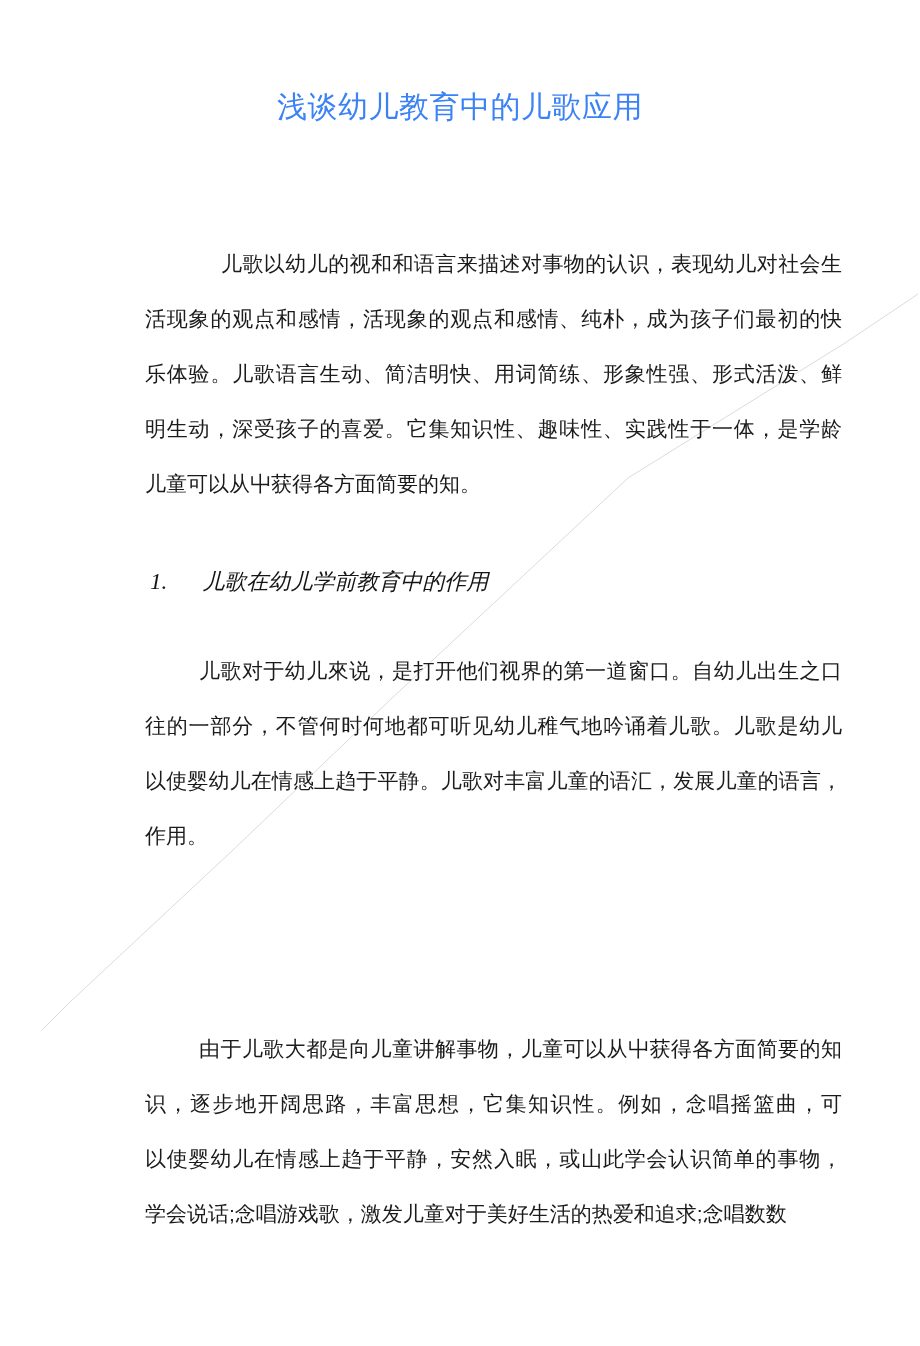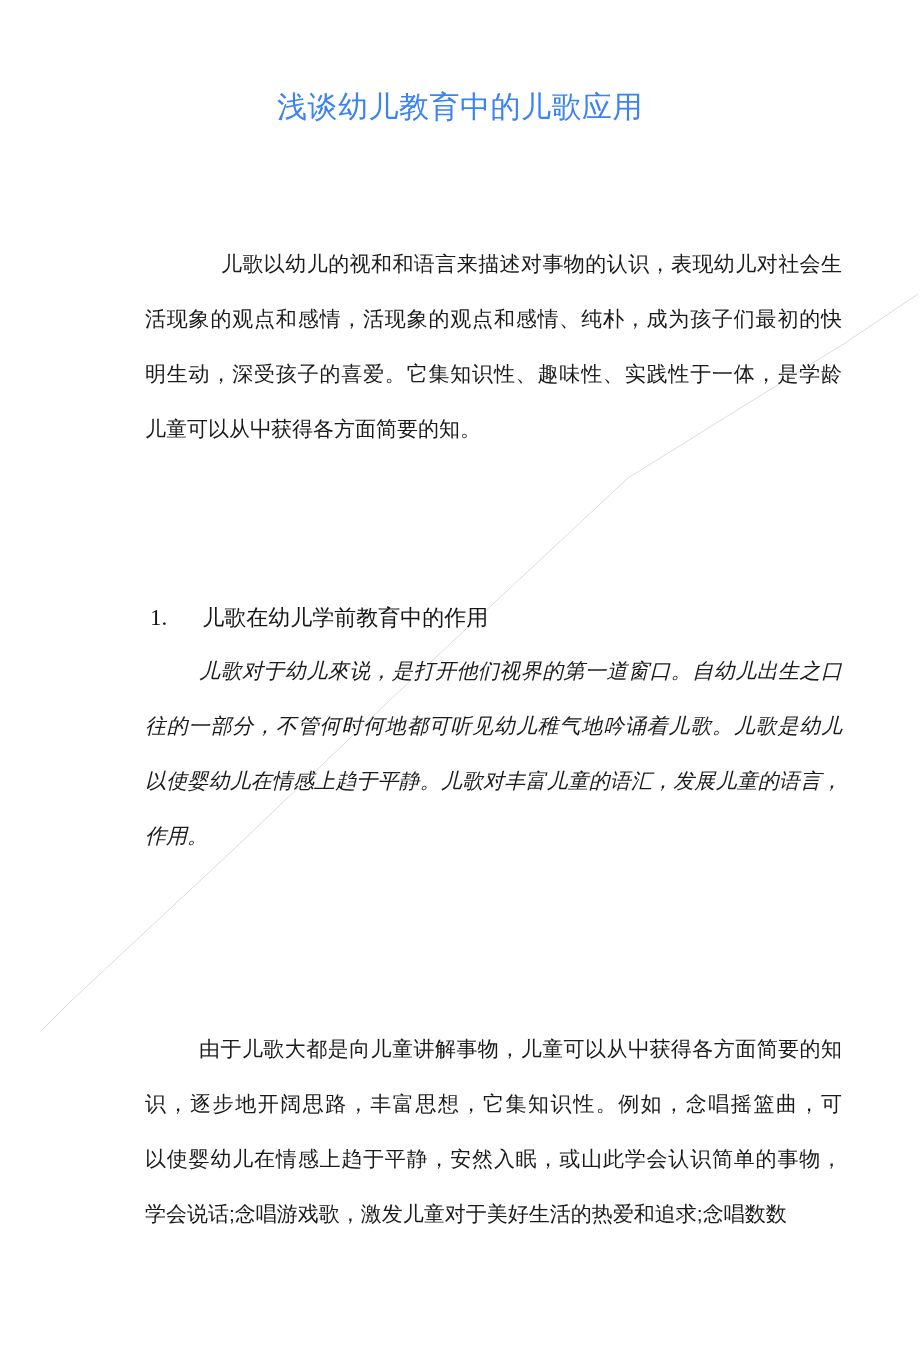--- a/index.html
+++ b/index.html
@@ -43,32 +43,33 @@
     text-justify: inter-character;
     white-space: nowrap;
   }
   .line.last {
     text-align-last: left;
   }
   .para .line.first { padding-left: 54px; }
   #para-intro .line.first { padding-left: 76px; }
 
   #para-intro  { top: 236px; }
-  #para-role   { top: 643px; font-style: italic; }
+  #para-role   { top: 643px; }
   #para-effect { top: 1021px; }
 
   #section1-heading {
     position: absolute;
-    top: 598px;
+    top: 562px;
     left: 93px;
     width: 697px;
     font-size: 22px;
     line-height: 40px;
     color: #151515;
     white-space: nowrap;
+    font-style: italic;
   }
   #section1-heading .hnum {
     display: inline-block;
     margin-left: 57px;
     font-family: "Liberation Serif", "DejaVu Serif", serif;
     font-size: 23px;
   }
   #section1-heading .htext {
     display: inline-block;
     margin-left: 35px;
@@ -87,20 +88,21 @@
 
   <svg id="crease-svg" width="920" height="1346" viewBox="0 0 920 1346">
     <polyline points="918,294 845,343 628,478 390,700 233,850 70,1002 42,1030" fill="none" stroke="#d5d5d5" stroke-width="1" opacity="0.85"></polyline>
   </svg>
 
   <div id="doc-title">浅谈幼儿教育中的儿歌应用</div>
 
   <div id="para-intro" class="para">
       <div class="line first">儿歌以幼儿的视和和语言来描述对事物的认识，表现幼儿对社会生</div>
       <div class="line">活现象的观点和感情，活现象的观点和感情、纯朴，成为孩子们最初的快</div>
+      <div class="line">乐体验。儿歌语言生动、简洁明快、用词简练、形象性强、形式活泼、鲜</div>
       <div class="line">明生动，深受孩子的喜爱。它集知识性、趣味性、实践性于一体，是学龄</div>
       <div class="line last">儿童可以从屮获得各方面简要的知。</div>
     </div>
 
   <div id="section1-heading">
     <span class="hnum">1.</span><span class="htext">儿歌在幼儿学前教育中的作用</span>
   </div>
 
   <div id="para-role" class="para">
       <div class="line first">儿歌对于幼儿來说，是打开他们视界的第一道窗口。自幼儿出生之口</div>

